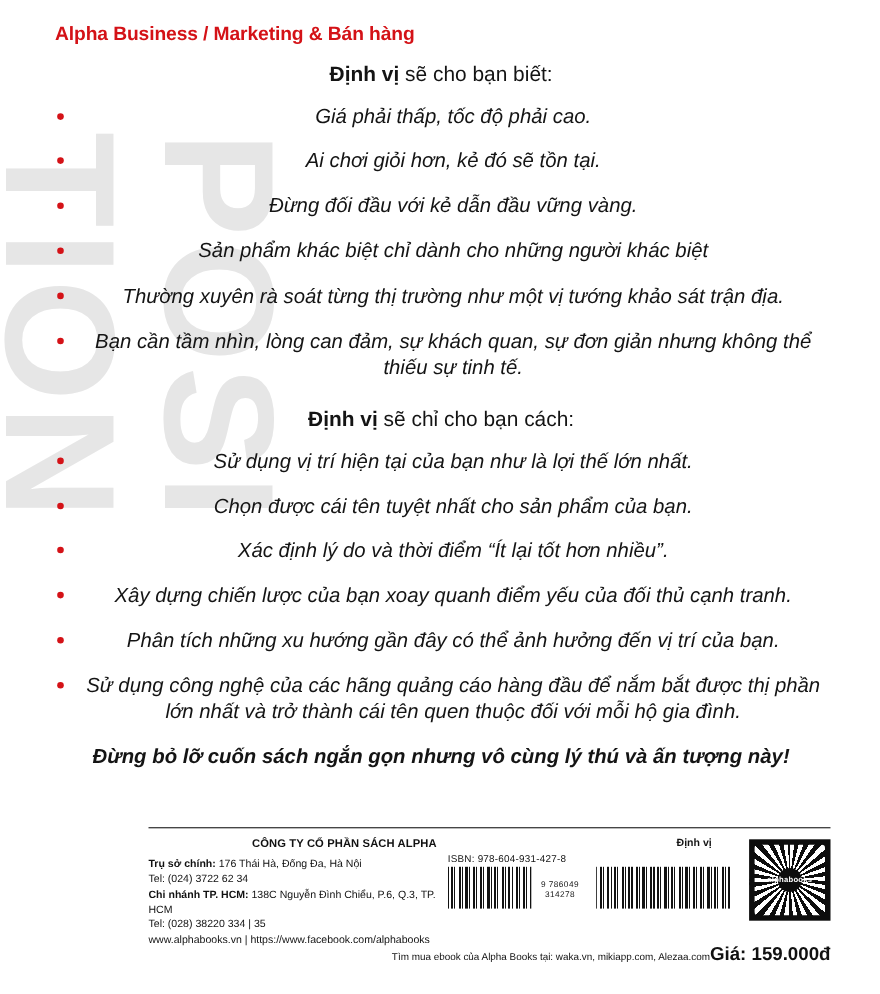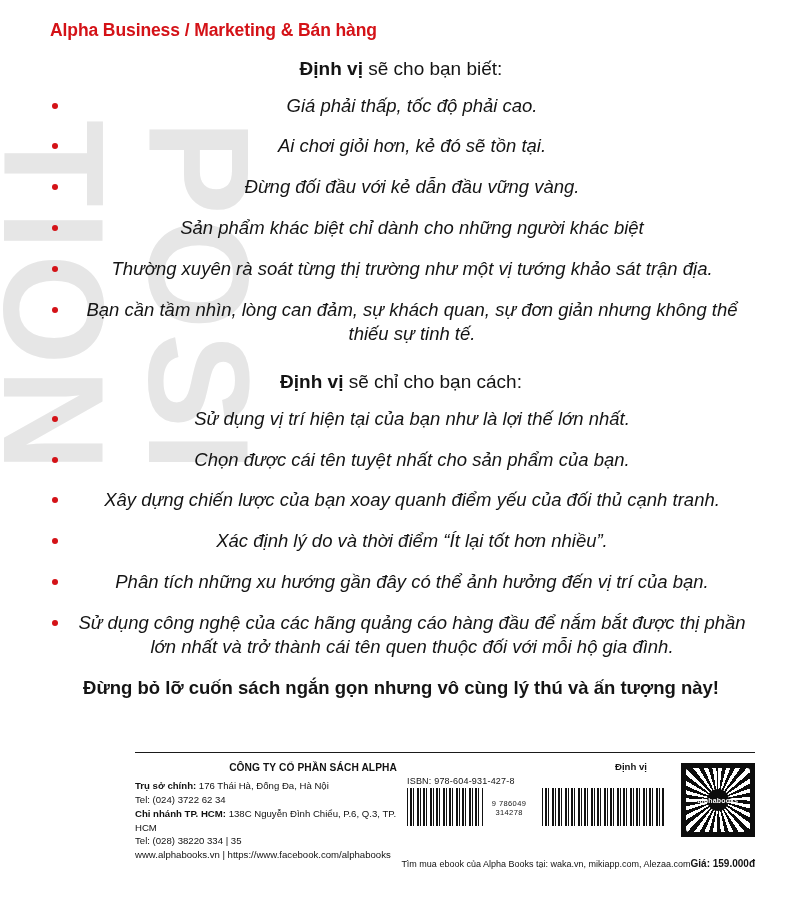--- a/index.html
+++ b/index.html
@@ -105,20 +105,21 @@
     border-radius: 50%;
     background: #d41217;
   }
 
   .section-gap { height: 6px; }
 
   .closing {
     margin-top: 6px;
     font-size: 18.5px;
     font-weight: bold;
+    font-style: italic;
     line-height: 1.34;
   }
 
   
   .colophon {
     position: absolute;
     left: 135px;
     top: 752px;
     width: 620px;
     border-top: 1.4px solid #1a1a1a;
@@ -240,21 +241,21 @@
     display: flex;
     justify-content: flex-end;
     align-items: baseline;
     z-index: 3;
   }
   .footer-note {
     font-size: 9px;
     color: #111;
   }
   .price {
-    font-size: 10px;
+    font-size: 17px;
     font-weight: bold;
     color: #111;
   }
 </style>
 </head>
 <body>
 
 <div class="watermark">
   <div class="wm-text">POSI
 TION
@@ -282,22 +283,22 @@
 
     <div class="section-gap"></div>
 
     <p class="lead">
       <b>Định vị</b><span class="rest"> sẽ chỉ cho bạn cách:</span>
     </p>
 
     <ul class="bullets">
       <li>Sử dụng vị trí hiện tại của bạn như là lợi thế lớn nhất.</li>
       <li>Chọn được cái tên tuyệt nhất cho sản phẩm của bạn.</li>
+      <li>Xác định lý do và thời điểm “Ít lại tốt hơn nhiều”.</li>
       <li>Xây dựng chiến lược của bạn xoay quanh điểm yếu của đối thủ cạnh tranh.</li>
-      <li>Xác định lý do và thời điểm “Ít lại tốt hơn nhiều”.</li>
       <li>Phân tích những xu hướng gần đây có thể ảnh hưởng đến vị trí của bạn.</li>
       <li>Sử dụng công nghệ của các hãng quảng cáo hàng đầu để nắm bắt được thị phần lớn nhất và trở thành cái tên quen thuộc đối với mỗi hộ gia đình.</li>
     </ul>
 
     <p class="closing">Đừng bỏ lỡ cuốn sách ngắn gọn nhưng vô cùng lý thú và ấn tượng này!</p>
   </div>
 
   <div class="colophon">
     <div class="colophon-inner">
       <div class="col-left">

